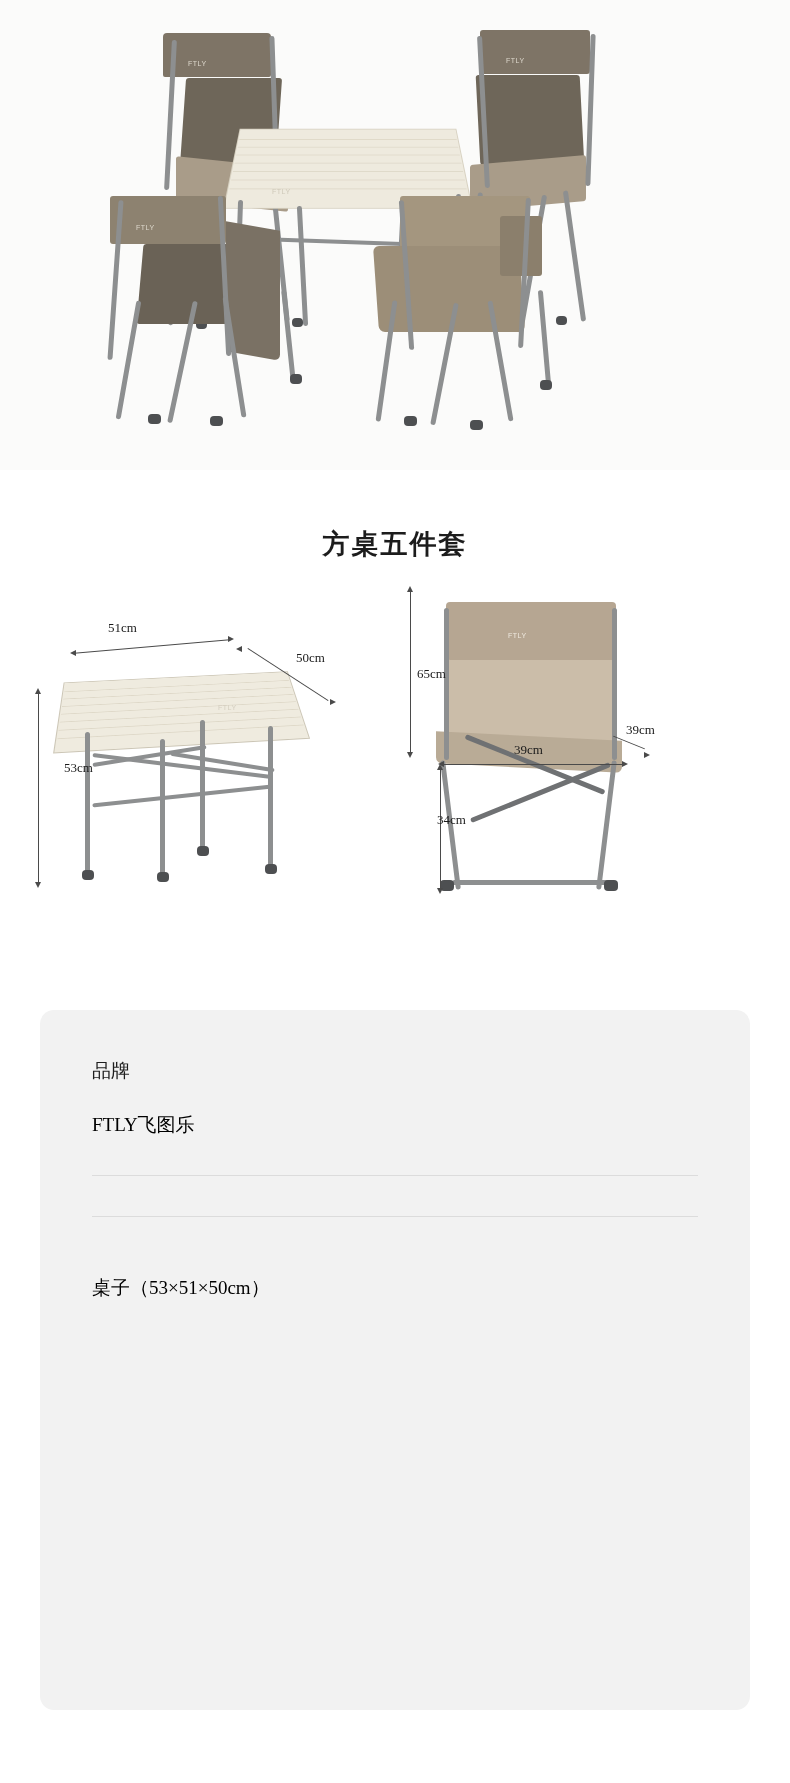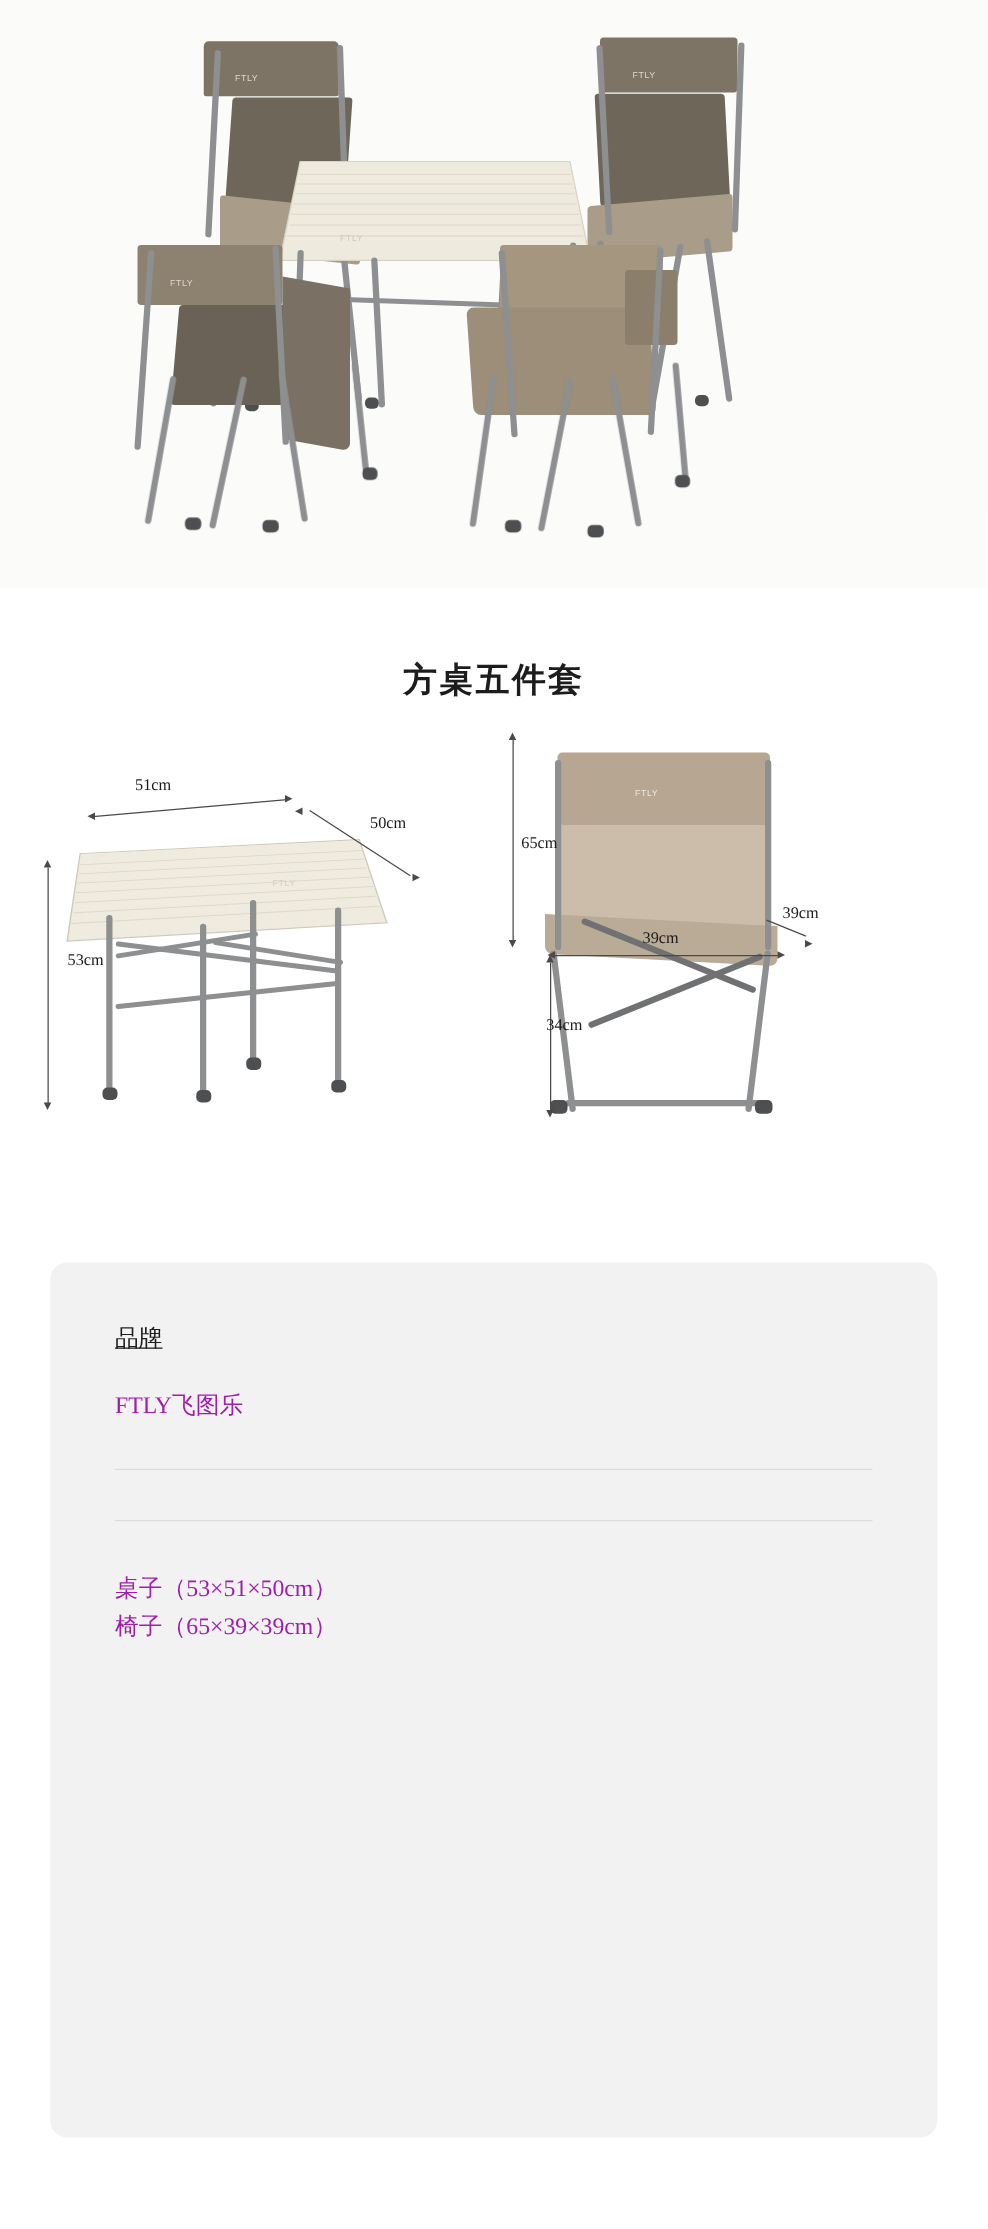--- a/index.html
+++ b/index.html
@@ -85,27 +85,27 @@
     border-radius: 14px;
     padding: 48px 52px 0 52px;
   }
   .spec-row { display: flex; }
   .spec-col { width: 50%; }
   .spec-key {
     font-size: 19px;
     color: #1d1d1d;
     font-family: "Liberation Serif", serif;
     margin-bottom: 26px;
-    text-decoration: underline;
   }
   .spec-val {
     font-size: 19px;
-    color: #a21caf;
+    color: #000000;
     font-family: "Liberation Serif", serif;
     line-height: 1.55;
+    margin-top: 16px;
   }
   .divider {
     height: 1px;
     background: #dcdcdc;
     margin: 36px 0 40px 0;
   }
   .logo-mark {
     position: absolute;
     font-size: 7px;
     color: #ded9cd;
@@ -240,21 +240,21 @@
     <div class="dim-label" style="left:108px;top:36px;">51cm</div>
 
     <div class="arrow-line h" style="left:240px;top:90px;width:96px;transform:rotate(33deg);"></div>
     <div class="ah ah-l" style="left:236px;top:62px;"></div>
     <div class="ah ah-r" style="left:330px;top:115px;"></div>
     <div class="dim-label" style="left:296px;top:66px;">50cm</div>
 
     <div class="arrow-line v" style="left:38px;top:110px;height:190px;"></div>
     <div class="ah ah-u" style="left:35px;top:104px;"></div>
     <div class="ah ah-d" style="left:35px;top:298px;"></div>
-    <div class="dim-label" style="left:54px;top:176px;">53cm</div>
+    <div class="dim-label" style="left:64px;top:176px;">53cm</div>
   </div>
 
   <div>
 
     <div style="position:absolute;left:446px;top:18px;width:170px;height:58px;background:#b6a692;border-radius:4px;"></div>
     <div class="logo-mark" style="left:508px;top:48px;color:#efe9df;">FTLY</div>
     <div style="position:absolute;left:446px;top:76px;width:170px;height:82px;background:#cbbda9;"></div>
 
     <div style="position:absolute;left:436px;top:152px;width:186px;height:32px;background:#b9ab96;transform:skewY(3deg);border-radius:0 0 6px 6px;"></div>
 
@@ -302,17 +302,16 @@
   </div>
 
   <div class="divider"></div>
 
 
   <div class="divider"></div>
 
   <div class="spec-row">
     <div class="spec-col">
       <div class="spec-val">桌子（53×51×50cm）</div>
-      <div class="spec-val">椅子（65×39×39cm）</div>
     </div>
   </div>
 
 </div>
 
 </body></html>

